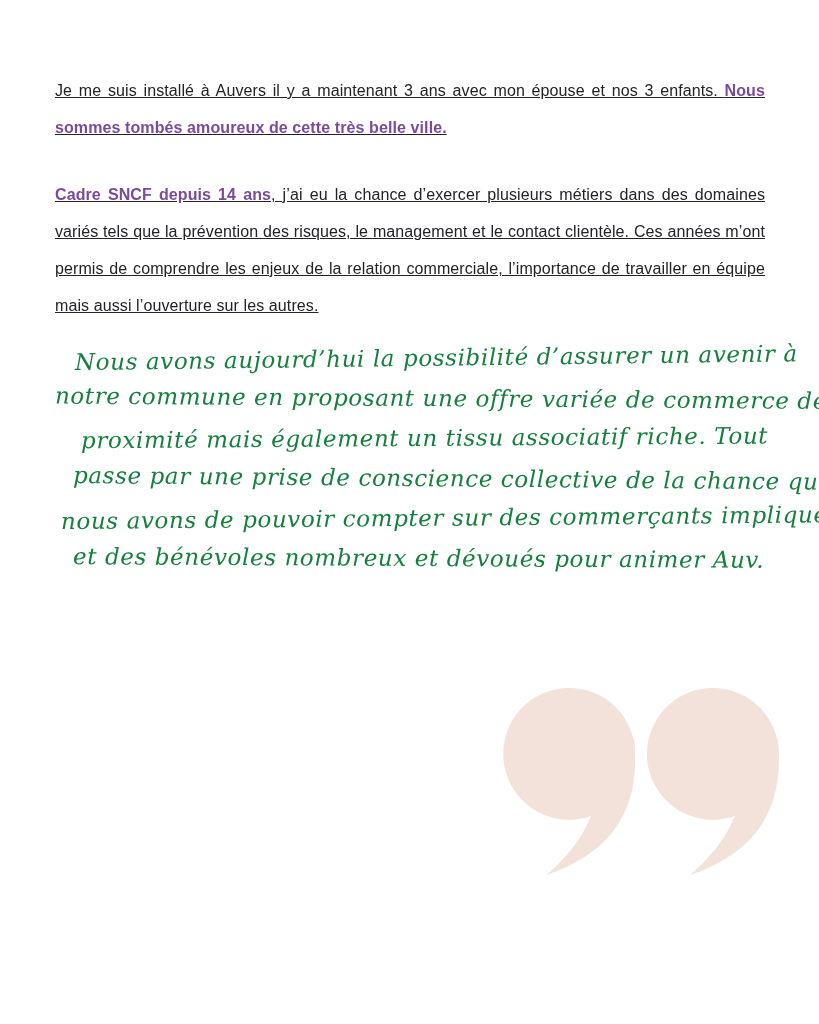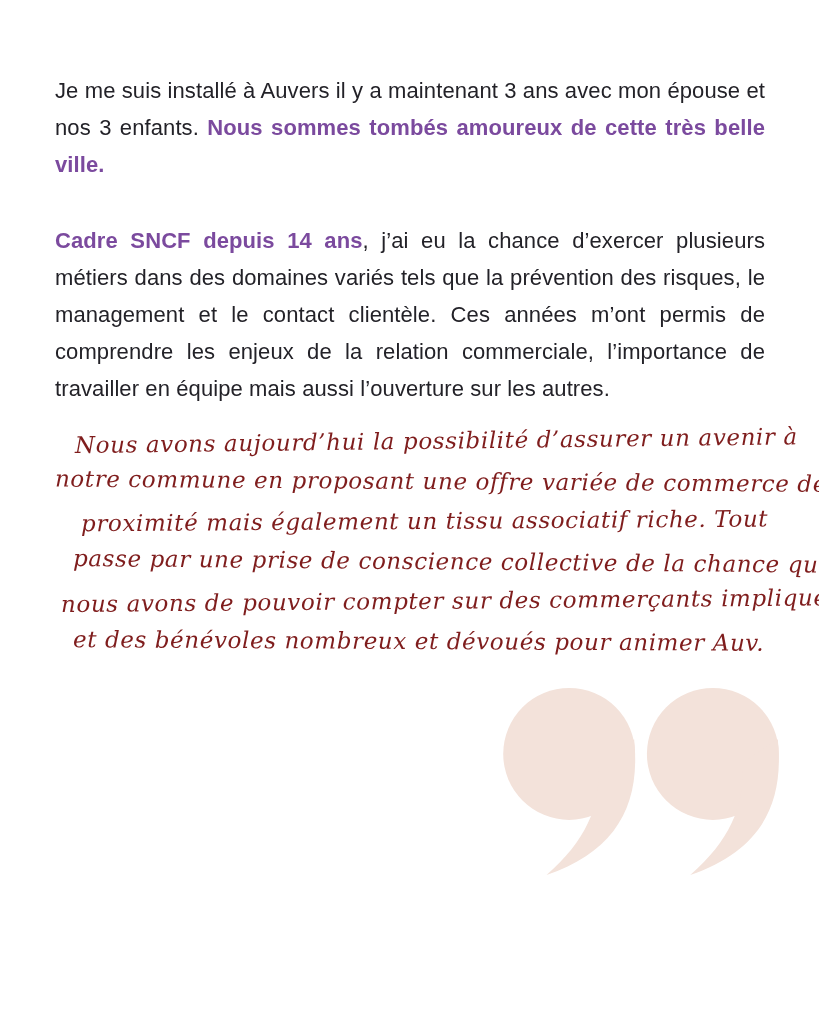--- a/index.html
+++ b/index.html
@@ -24,38 +24,39 @@
   }
   .content {
     position: absolute;
     left: 55px;
     top: 72px;
     width: 710px;
     z-index: 1;
   }
   .para {
     margin: 0;
-    font-size: 22px;
+    font-size: 16px;
     line-height: 37px;
     font-weight: 400;
     color: var(--text-color, #232228);
     text-align: justify;
     letter-spacing: 0.1px;
+    text-decoration: underline;
   }
-  .para.gap-before { margin-top: 39px; }
+  .para.gap-before { margin-top: 30px; }
   .para .accent {
     color: var(--accent, #7b4a9e);
     font-weight: 700;
   }
   .handwriting {
     margin-top: 14px;
     font-family: "DejaVu Serif", serif;
     font-style: italic;
     font-size: 23px;
-    color: #7f1d1d;
+    color: #15803d;
   }
   .hw-line {
     white-space: nowrap;
     line-height: 40px;
     letter-spacing: 0.6px;
   }
   .hw-line:nth-child(1) { padding-left: 20px; transform: rotate(-0.7deg); }
   .hw-line:nth-child(2) { padding-left: 0px;  transform: rotate(0.4deg); }
   .hw-line:nth-child(3) { padding-left: 26px; transform: rotate(-0.4deg); }
   .hw-line:nth-child(4) { padding-left: 18px; transform: rotate(0.5deg); }

